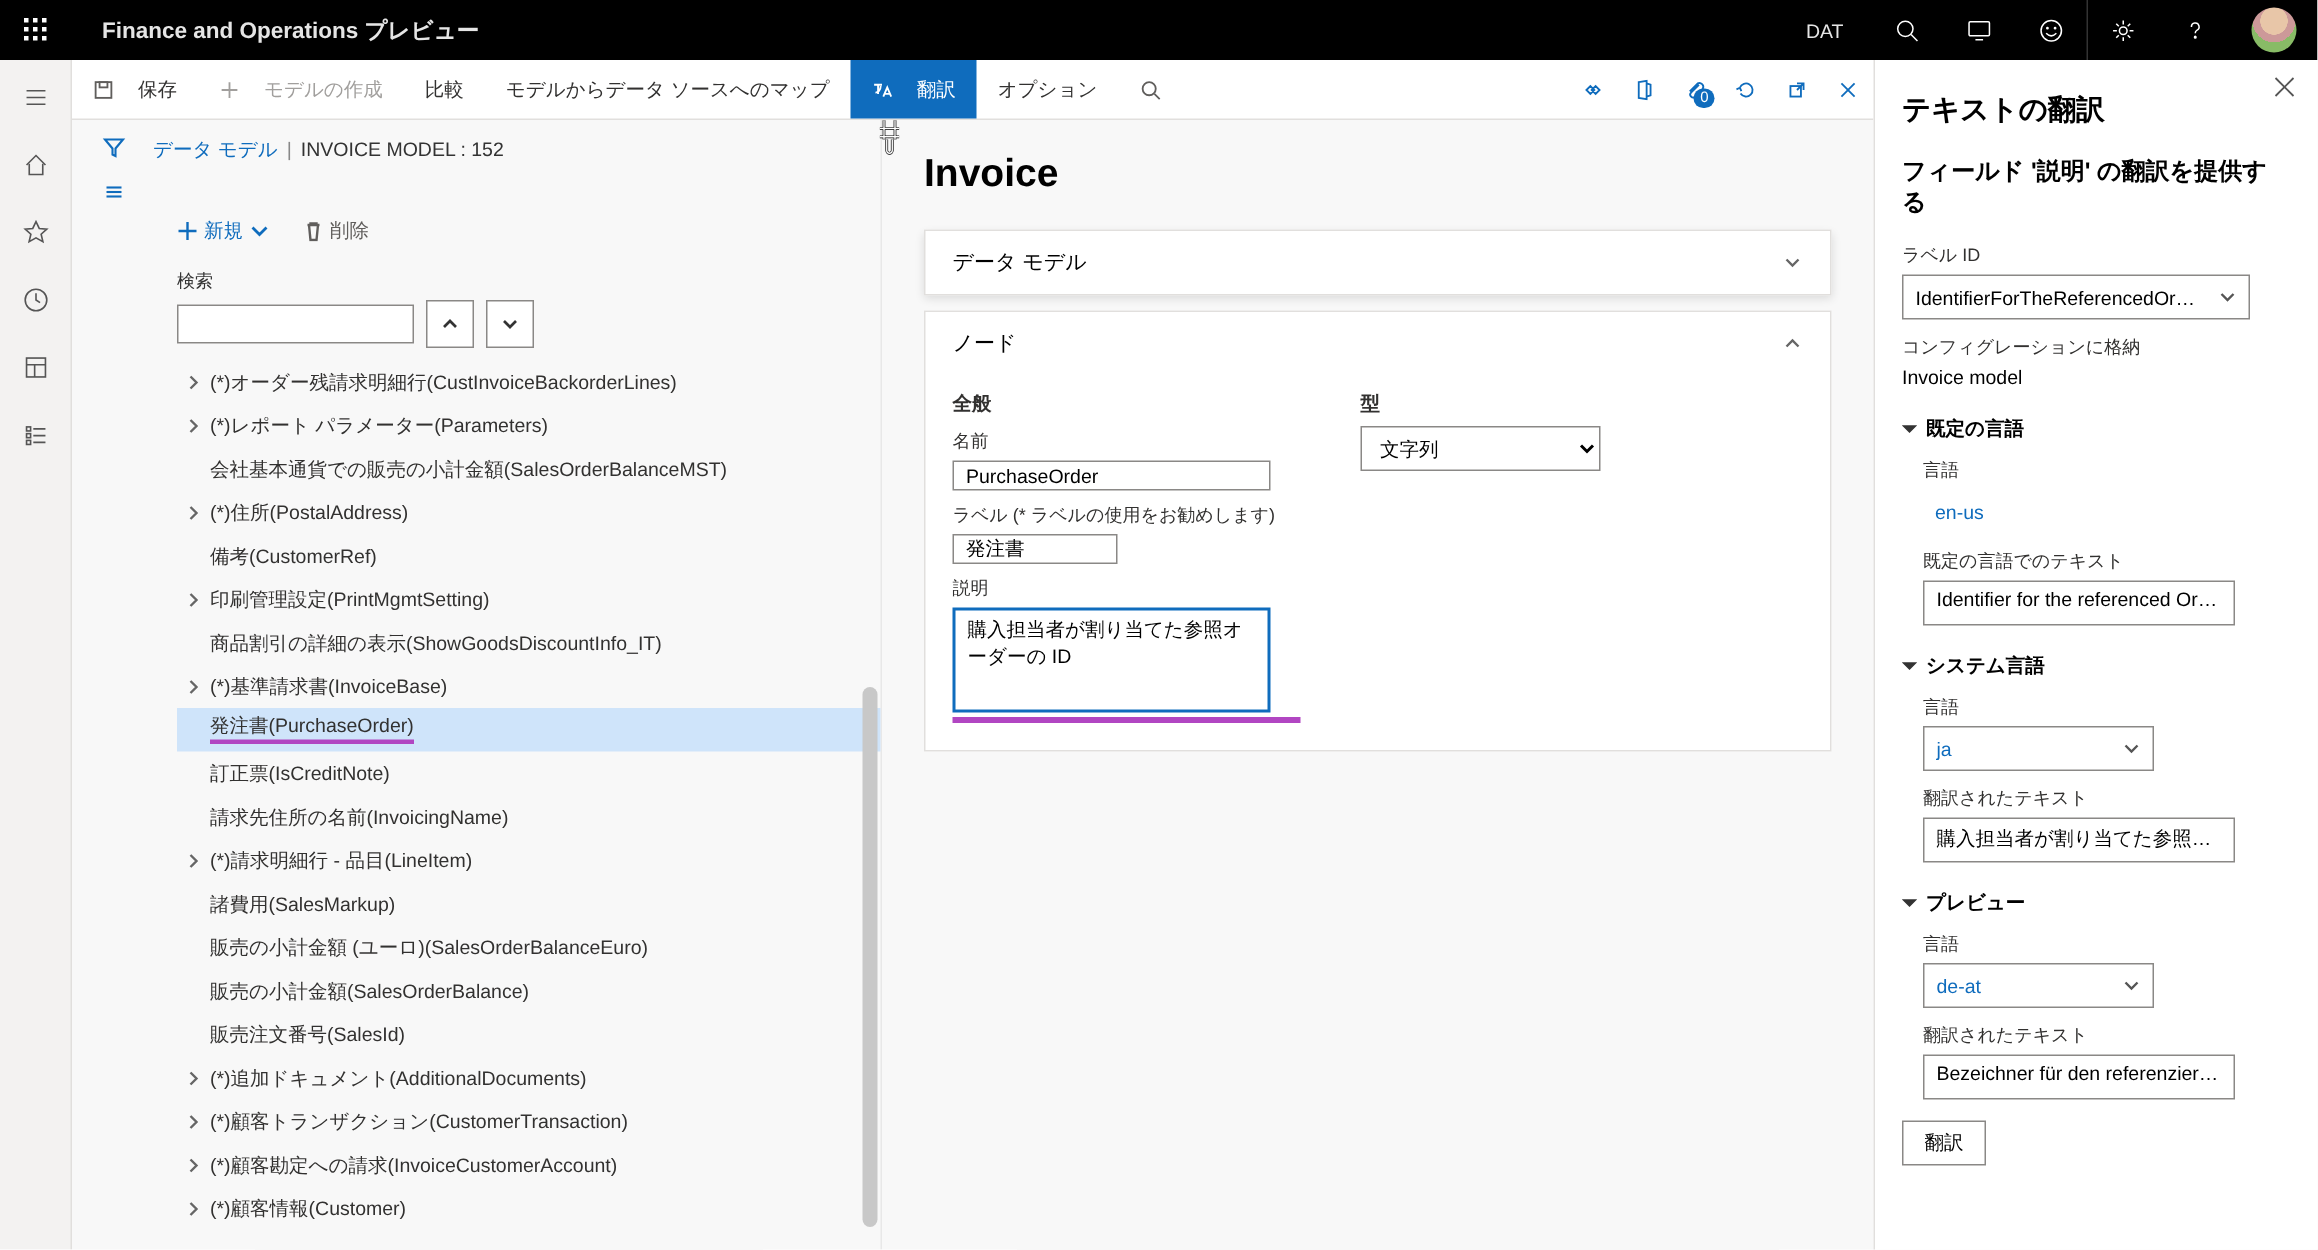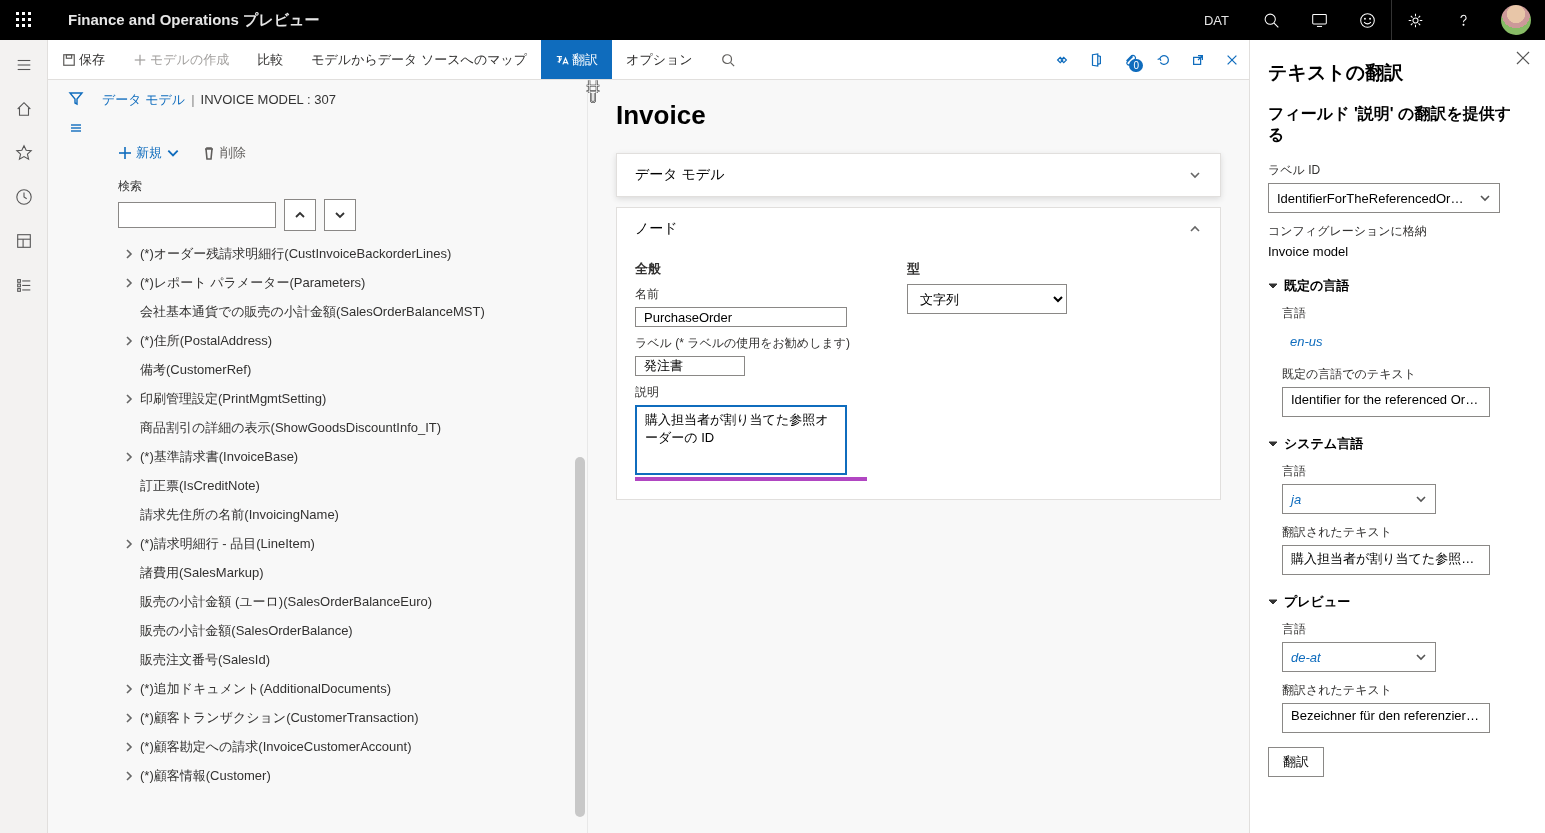--- a/index.html
+++ b/index.html
@@ -20,21 +20,21 @@
 .shell { flex: 1; display: flex; min-height: 0; }
 .left-rail { width: 48px; background: #f3f2f1; border-right: 1px solid #e1dfdd; display: flex; flex-direction: column; align-items: center; padding-top: 16px; gap: 22px; }
 .left-rail .rail-btn svg { width: 18px; height: 18px; fill: none; stroke: #555; stroke-width: 1.2; }
 .left-rail .rail-btn { cursor: pointer; }
 
 
 .main { flex: 1; display: flex; flex-direction: column; min-width: 0; }
 
 
 .toolbar { height: 40px; background: #fff; border-bottom: 1px solid #e1dfdd; display: flex; align-items: stretch; font-size: 13px; color: #323130; }
-.toolbar .tb-btn { display: flex; align-items: center; padding: 0 14px; gap: 3px; cursor: pointer; white-space: nowrap; }
+.toolbar .tb-btn { display: flex; align-items: center; padding: 0 14px; gap: 16px; cursor: pointer; white-space: nowrap; }
 .toolbar .tb-btn svg { width: 14px; height: 14px; stroke: #605e5c; fill: none; stroke-width: 1.4; }
 .toolbar .tb-btn.active { background: #0f6cbd; color: #fff; }
 .toolbar .tb-btn.active svg { stroke: #fff; }
 .toolbar .spacer { flex: 1; }
 .toolbar .right-icons { display: flex; align-items: center; }
 .toolbar .right-icons .tb-btn { padding: 0 10px; }
 .toolbar .right-icons svg { stroke: #0f6cbd; }
 .toolbar .badge { position: relative; }
 .toolbar .badge .count { position: absolute; top: 6px; right: 4px; background: #0f6cbd; color: #fff; font-size: 10px; border-radius: 8px; padding: 0 4px; line-height: 13px; }
 
@@ -100,21 +100,21 @@
 .flyout h3 { font-size: 16px; font-weight: 600; margin: 0 0 16px; }
 .flyout label { font-size: 12px; color: #323130; display: block; margin-bottom: 4px; }
 .flyout .ro-input { width: 232px; height: 30px; border: 1px solid #8a8886; padding: 4px 8px; font-size: 13px; display: flex; align-items: center; justify-content: space-between; }
 .flyout .ro-input svg { width: 12px; height: 12px; stroke: #555; fill:none; stroke-width:1.6; }
 .flyout .static { font-size: 13px; margin: 4px 0 14px; }
 .flyout .group { margin-top: 18px; }
 .flyout .group-hdr { font-size: 13px; font-weight: 600; display: flex; align-items: center; gap: 6px; margin-bottom: 10px; }
 .flyout .group-hdr svg { width: 10px; height: 10px; stroke: #333; fill: #333; }
 .flyout .sub { padding-left: 14px; }
 .flyout .link-val { color: #0f6cbd; }
-.flyout .dd { display:flex; align-items:center; justify-content:space-between; width:154px; height:30px; border:1px solid #8a8886; padding:0 8px; font-size:13px; color:#0f6cbd;font-style:italic; }
+.flyout .dd { display:flex; align-items:center; justify-content:space-between; width:154px; height:30px; border:1px solid #8a8886; padding:0 8px; font-size:13px; color:#0f6cbd; }
 .flyout .dd svg{ width:12px;height:12px;stroke:#555;fill:none;stroke-width:1.6;}
 .flyout .txtbox { width: 208px; height: 30px; border: 1px solid #8a8886; padding: 4px 8px; font-size: 13px; overflow:hidden; white-space:nowrap; text-overflow:ellipsis; }
 .flyout button.translate { margin-top: 14px; height: 30px; padding: 0 14px; border: 1px solid #8a8886; background: #fff; font-size: 13px; cursor: pointer; }
 </style>
 </head>
 <body>
 
 <div class="banner">
   <div class="waffle">
     <svg viewBox="0 0 16 16">
@@ -285,21 +285,21 @@
           <path d="M8 0v14M16 0v14M5 6h14M5 12h14M10 14v8a2 2 0 0 0 4 0v-8" fill="none" stroke="#fff" stroke-width="1"></path>
         </svg></div>
 
     <div class="content">
 
       <div class="col-tree">
         <div class="funnel-row">
           <span><svg viewBox="0 0 16 16">
                 <path d="M2 3h12l-5 6v5l-2-1V9z"></path>
               </svg></span>
-          <span class="crumb"><span>データ モデル</span><span class="sep">|</span><span class="model">INVOICE MODEL : 307</span></span>
+          <span class="crumb"><span>データ モデル</span><span class="sep">|</span><span class="model">INVOICE MODEL : 152</span></span>
         </div>
         <div style="padding-left:20px;"><span><svg viewBox="0 0 16 16" width="16" height="16" style="stroke:#0f6cbd;fill:none;stroke-width:1.4">
                 <line x1="3" y1="5" x2="13" y2="5"></line>
                 <line x1="3" y1="8" x2="13" y2="8"></line>
                 <line x1="3" y1="11" x2="13" y2="11"></line>
               </svg></span></div>
         <div class="tree-actions">
           <span class="act">
               <svg viewBox="0 0 14 14">
                 <line x1="7" y1="1" x2="7" y2="13"></line>
@@ -380,20 +380,24 @@
               <span class="tw"></span>
               <span class="label">商品割引の詳細の表示(ShowGoodsDiscountInfo_IT)</span>
             </div>
             <div class="node">
               <span class="tw">
                 <svg viewBox="0 0 10 10">
                   <path d="M3 1l4 4-4 4"></path>
                 </svg>
               </span>
               <span class="label">(*)基準請求書(InvoiceBase)</span>
+            </div>
+            <div class="node selected">
+              <span class="tw"></span>
+              <span class="label"><span class="underline-a">発注書(PurchaseOrder)</span></span>
             </div>
             <div class="node">
               <span class="tw"></span>
               <span class="label">訂正票(IsCreditNote)</span>
             </div>
             <div class="node">
               <span class="tw"></span>
               <span class="label">請求先住所の名前(InvoicingName)</span>
             </div>
             <div class="node">

